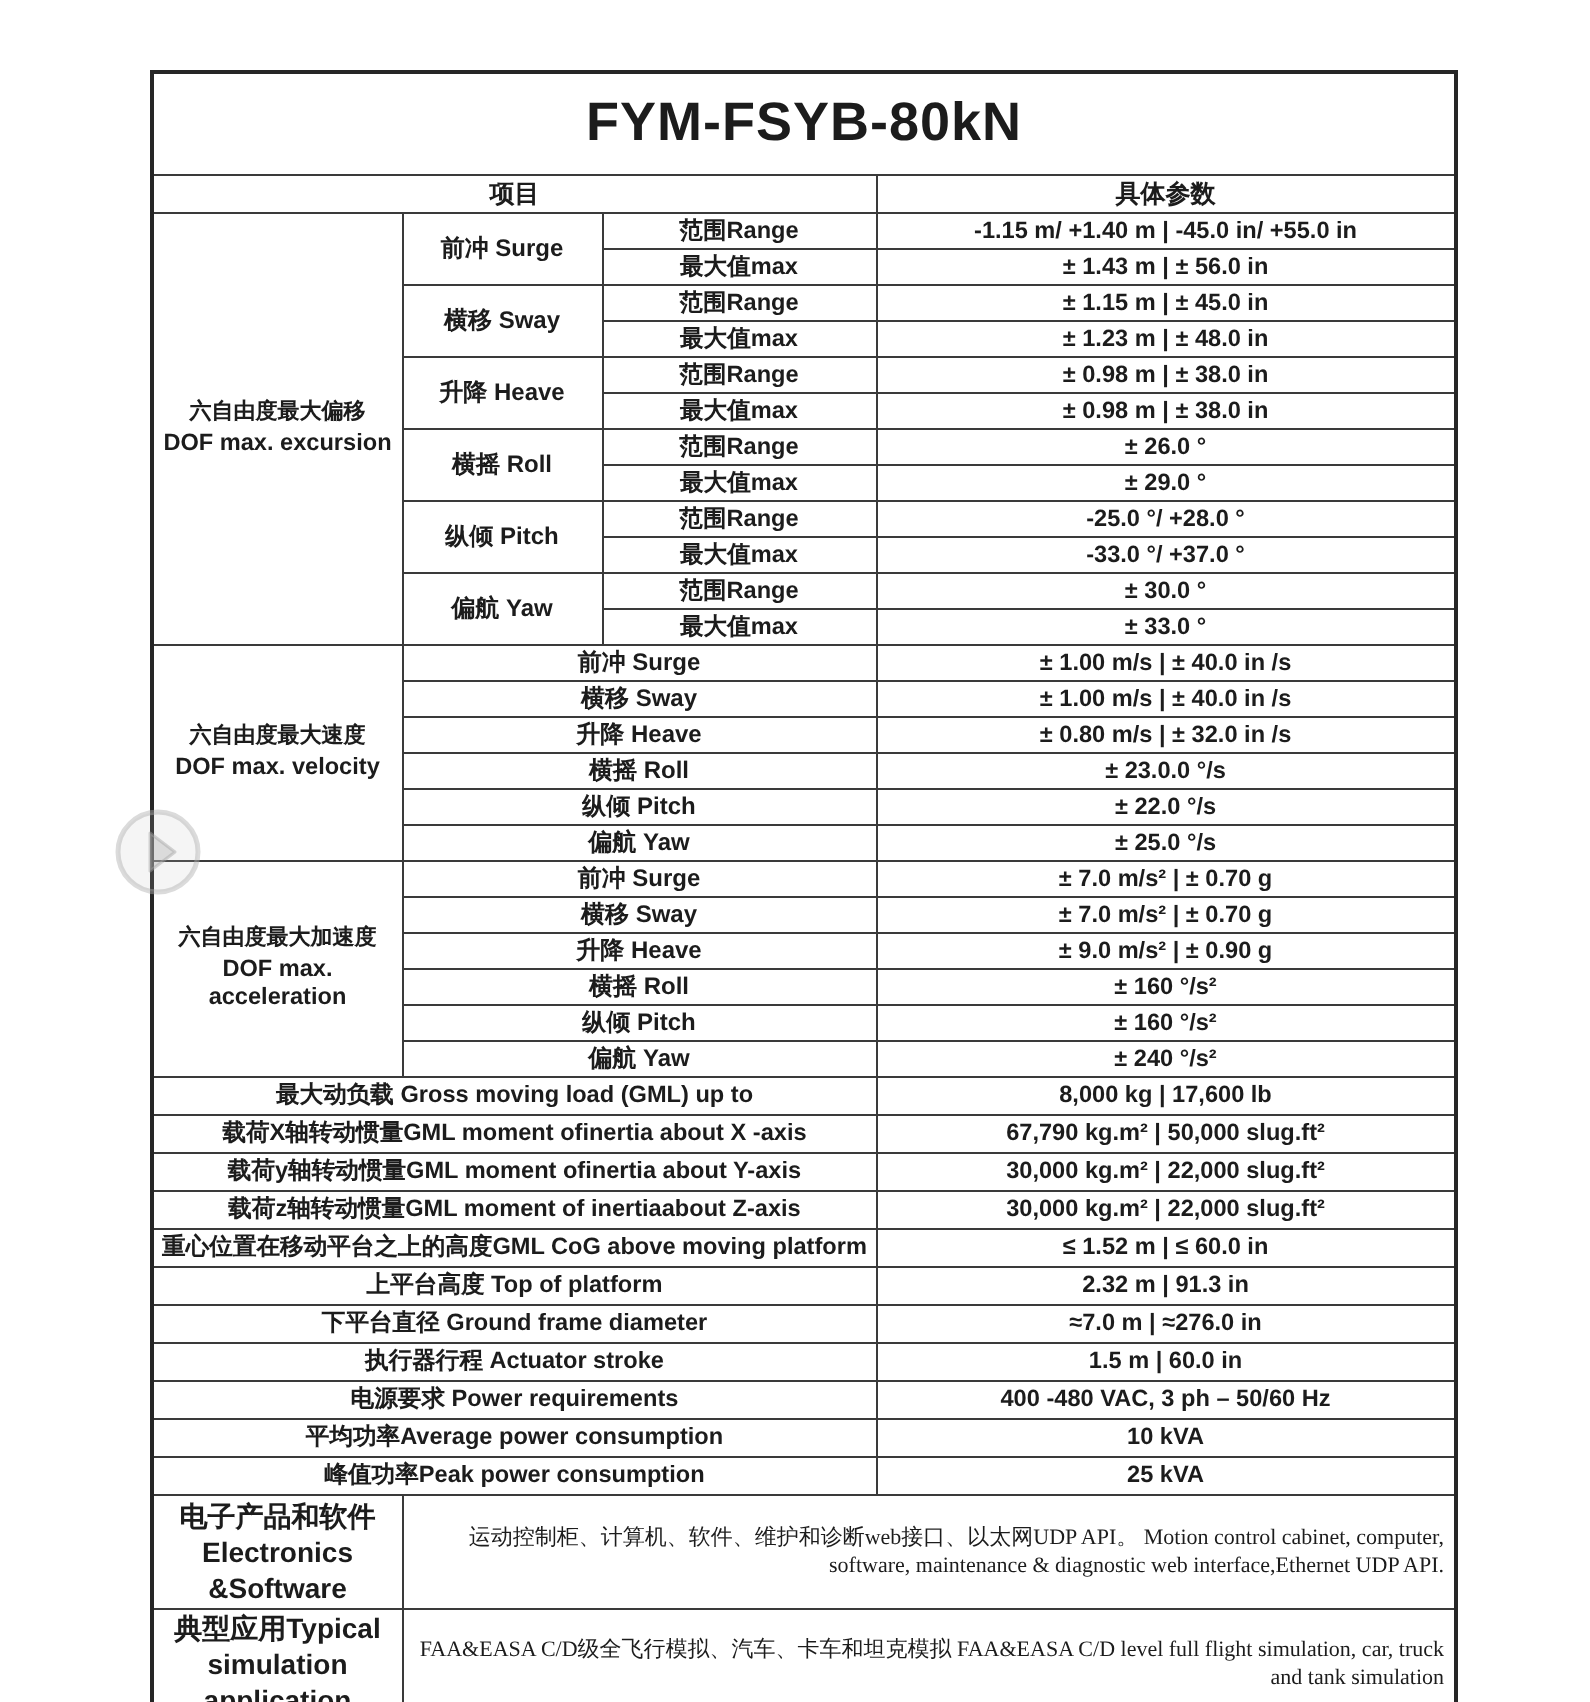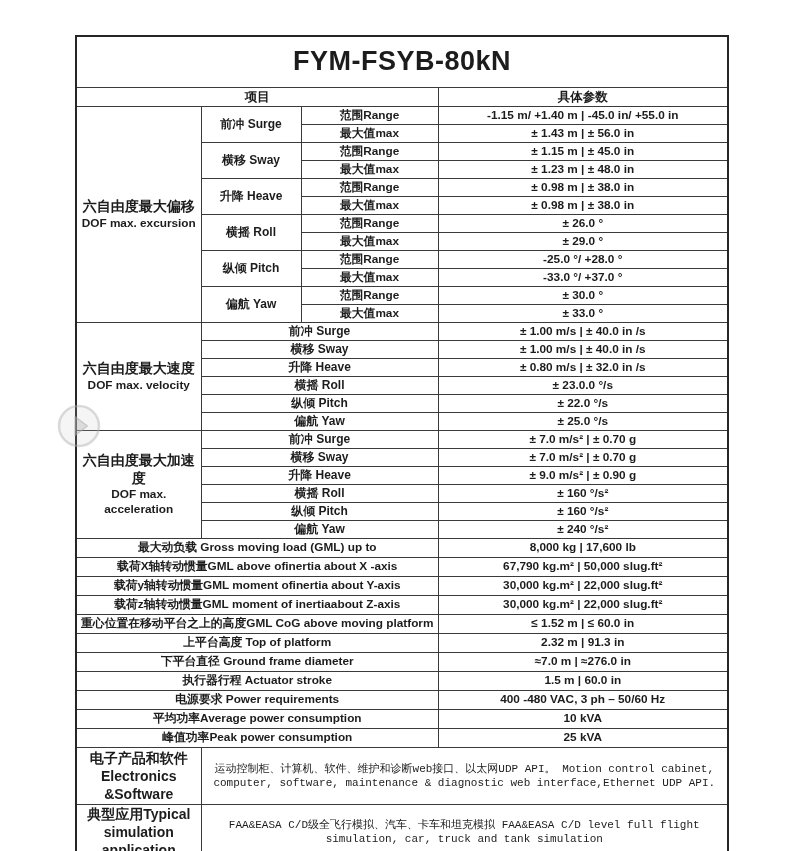--- a/index.html
+++ b/index.html
@@ -19,30 +19,30 @@
     font-size:11.5px;font-weight:600;line-height:1.15;
     overflow:hidden;
   }
   .title-cell{height:50px;font-size:27px;font-weight:700;letter-spacing:.5px;}
   tr.hdr td{height:18px;font-size:12.5px;margin-left:38px;}
   tr.r td{height:17px;}
   tr.s td{height:18px;margin-top:20px;}
   tr.f1 td{height:52px;}
   tr.f2 td{height:44px;}
   .group-cell div{line-height:1.25;}
-  .group-zh{font-size:14px;}
+  .group-zh{font-size:11px;}
   .group-en{font-size:11.8px;}
   .dof-cell{font-size:12px;}
   .sub-cell{font-size:11.8px;}
   .val-cell{font-size:11.8px;}
   .spec-label-cell{font-size:11.8px;}
   .flabel-cell div{line-height:1.3;font-size:14px;}
   .ftext-cell{
-    text-align:center;vertical-align:middle;
-    font-family:Liberation Mono, monospace;
+    text-align:right;vertical-align:middle;
+    font-family:Liberation Serif, serif;
     font-weight:400;font-size:11px;line-height:1.3;
     padding:2px 5px;white-space:normal;
   }
   .carousel-arrow{
     position:absolute;left:56px;top:403px;width:46px;height:46px;z-index:5;cursor:pointer;
   }
 </style>
 </head>
 <body>
 
@@ -186,21 +186,21 @@
       <tr class="r">
         <td colspan="2" class="dof-cell">偏航 Yaw</td>
         <td class="val-cell">± 240 °/s²</td>
       </tr>
 
       <tr class="s">
         <td colspan="3" class="spec-label-cell">最大动负载 Gross moving load (GML) up to</td>
         <td class="val-cell">8,000 kg | 17,600 lb</td>
       </tr>
       <tr class="s">
-        <td colspan="3" class="spec-label-cell">载荷X轴转动惯量GML above ofinertia about X -axis</td>
+        <td colspan="3" class="spec-label-cell">载荷X轴转动惯量GML moment ofinertia about X -axis</td>
         <td class="val-cell">67,790 kg.m² | 50,000 slug.ft²</td>
       </tr>
       <tr class="s">
         <td colspan="3" class="spec-label-cell">载荷y轴转动惯量GML moment ofinertia about Y-axis</td>
         <td class="val-cell">30,000 kg.m² | 22,000 slug.ft²</td>
       </tr>
       <tr class="s">
         <td colspan="3" class="spec-label-cell">载荷z轴转动惯量GML moment of inertiaabout Z-axis</td>
         <td class="val-cell">30,000 kg.m² | 22,000 slug.ft²</td>
       </tr>

